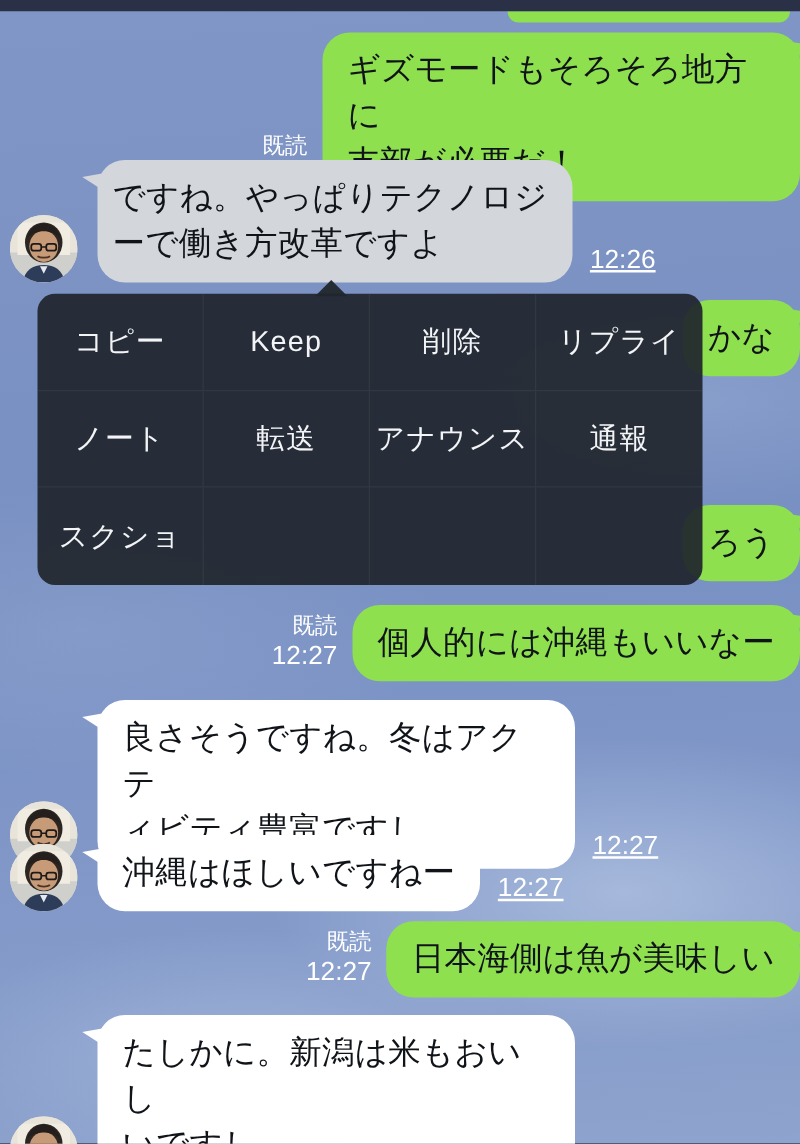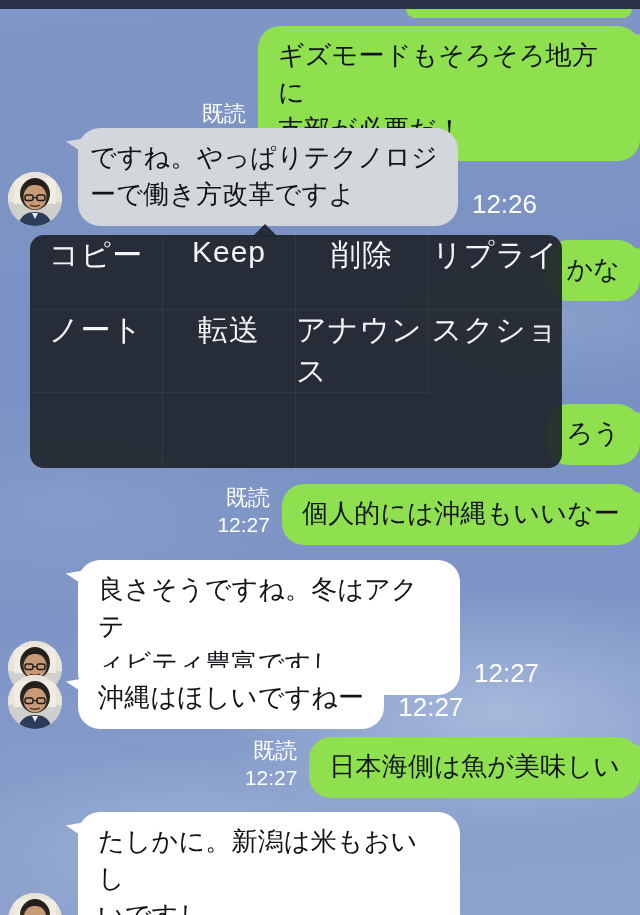--- a/index.html
+++ b/index.html
@@ -122,29 +122,30 @@
     flex-direction: column;
     align-items: flex-end;
     justify-content: flex-end;
     color: #ffffff;
     font-size: 19px;
     line-height: 1.28;
     padding-bottom: 6px;
   }
   .meta.left  { margin-right: 12px; text-align: right; }
 
-  .meta .read { font-size: 22px; }
+  .meta .read { font-size: 18px; }
   .meta .time { font-size: 21px; }
 
   .time-only {
     color: #ffffff;
-    font-size: 26px;
+    font-size: 21px;
     margin-left: 14px;
     padding-bottom: 6px;
     white-space: nowrap;
+    text-decoration: underline;
   }
 
   
   .bubble-stub {
     position: absolute;
     background: #8fe04f;
     border-radius: 0 0 22px 22px;
   }
 
   
@@ -166,23 +167,24 @@
     background: rgba(32,38,45,0.93);
     border-radius: 14px;
     overflow: hidden;
     display: grid;
     grid-template-columns: repeat(4, 1fr);
     grid-template-rows: repeat(3, 1fr);
   }
 
   .menu-item {
     display: flex;
+    align-items: center;
     justify-content: center;
     color: #f2f4f6;
-    font-size: 30px;
+    font-size: 23px;
     letter-spacing: 1px;
     border-right: 1px solid rgba(255,255,255,0.055);
     border-bottom: 1px solid rgba(255,255,255,0.055);
     cursor: default;
   }
   .menu-item.empty { color: transparent; }
   .menu-item.col4 { border-right: none; }
   .menu-item.row3 { border-bottom: none; }
 </style>
 </head>
@@ -339,20 +341,23 @@
 
       <div class="menu-item">
         <span>ノート</span>
       </div>
       <div class="menu-item">
         <span>転送</span>
       </div>
       <div class="menu-item">
         <span>アナウンス</span>
       </div>
+      <div class="menu-item col4">
+        <span>通報</span>
+      </div>
 
       <div class="menu-item row3">
         <span>スクショ</span>
       </div>
       <div class="menu-item row3 empty">
         <span></span>
       </div>
       <div class="menu-item row3 empty">
         <span></span>
       </div>

